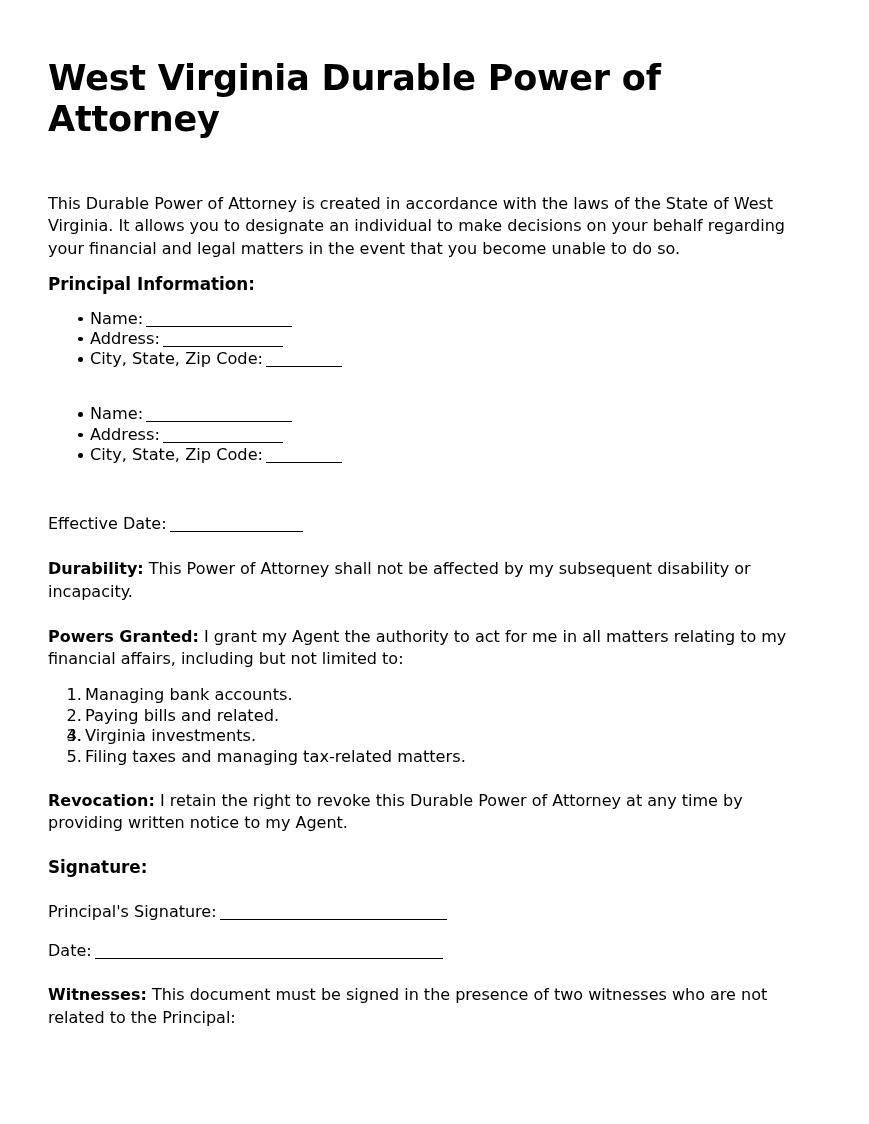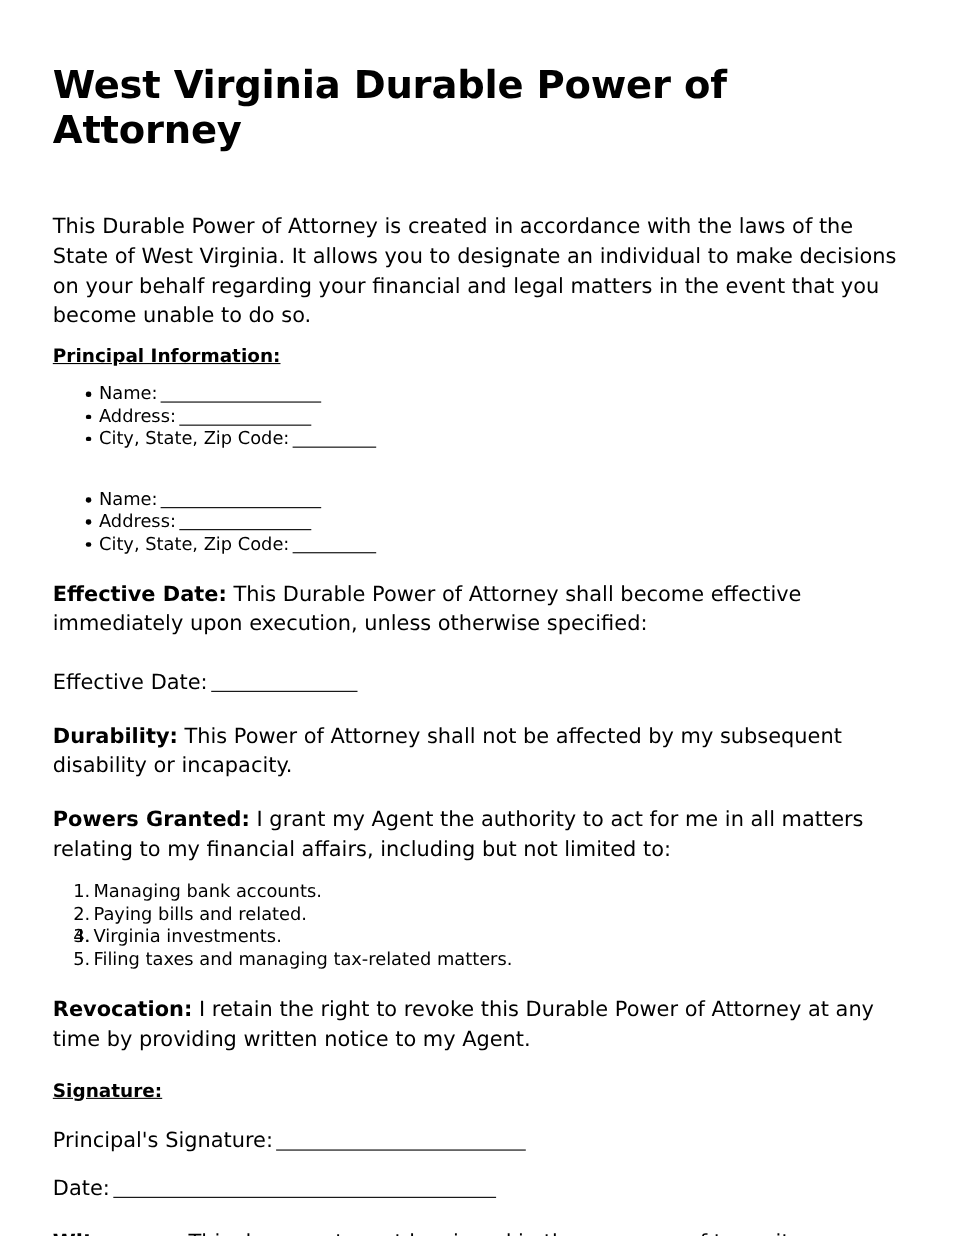--- a/index.html
+++ b/index.html
@@ -29,33 +29,32 @@
     font-size: 35px;
     font-weight: bold;
     line-height: 1.18;
     margin: 0;
     padding-top: 58px;
     letter-spacing: -0.2px;
     color: #000;
   }
 
   p.para {
-    font-size: 19px;
+    font-size: 16px;
     line-height: 1.42;
     margin: 0;
     color: #000;
   }
   .intro { padding-top: 28px; }
 
   h2.section-head {
     font-size: 16.8px;
     font-weight: bold;
     margin: 0;
     line-height: 1.3;
-    text-decoration: underline;
   }
 
   .sp-intro-ph { height: 24px; }
   .sp-ph-list { height: 13px; }
   .sp-list-ah { height: 22px; }
   .sp-ah-list { height: 13px; }
   .sp-list-eff { height: 22px; }
   .sp-eff-line { height: 26px; }
   .sp-line-dur { height: 22px; }
   .sp-dur-pow { height: 22px; }
@@ -173,21 +172,20 @@
         <span class="bullet-dot"></span>
         <span>Address:</span><span class="fill" style="width:120px"></span>
       </li>
       <li>
         <span class="bullet-dot"></span>
         <span>City, State, Zip Code:</span><span class="fill" style="width:76px"></span>
       </li>
     </ul>
 
     <div class="sp-list-eff"></div>
-    <p class="para"><span class="lead">Effective Date:</span><span> This Durable Power of Attorney shall become effective immediately upon execution, unless otherwise specified:</span></p>
 
     <div class="sp-eff-line"></div>
     <p class="para"><span>Effective Date:</span><span class="fill" style="width:133px"></span></p>
 
     <div class="sp-line-dur"></div>
     <p class="para"><span class="lead">Durability:</span><span> This Power of Attorney shall not be affected by my subsequent disability or incapacity.</span></p>
 
     <div class="sp-dur-pow"></div>
     <p class="para"><span class="lead">Powers Granted:</span><span> I grant my Agent the authority to act for me in all matters relating to my financial affairs, including but not limited to:</span></p>
 

